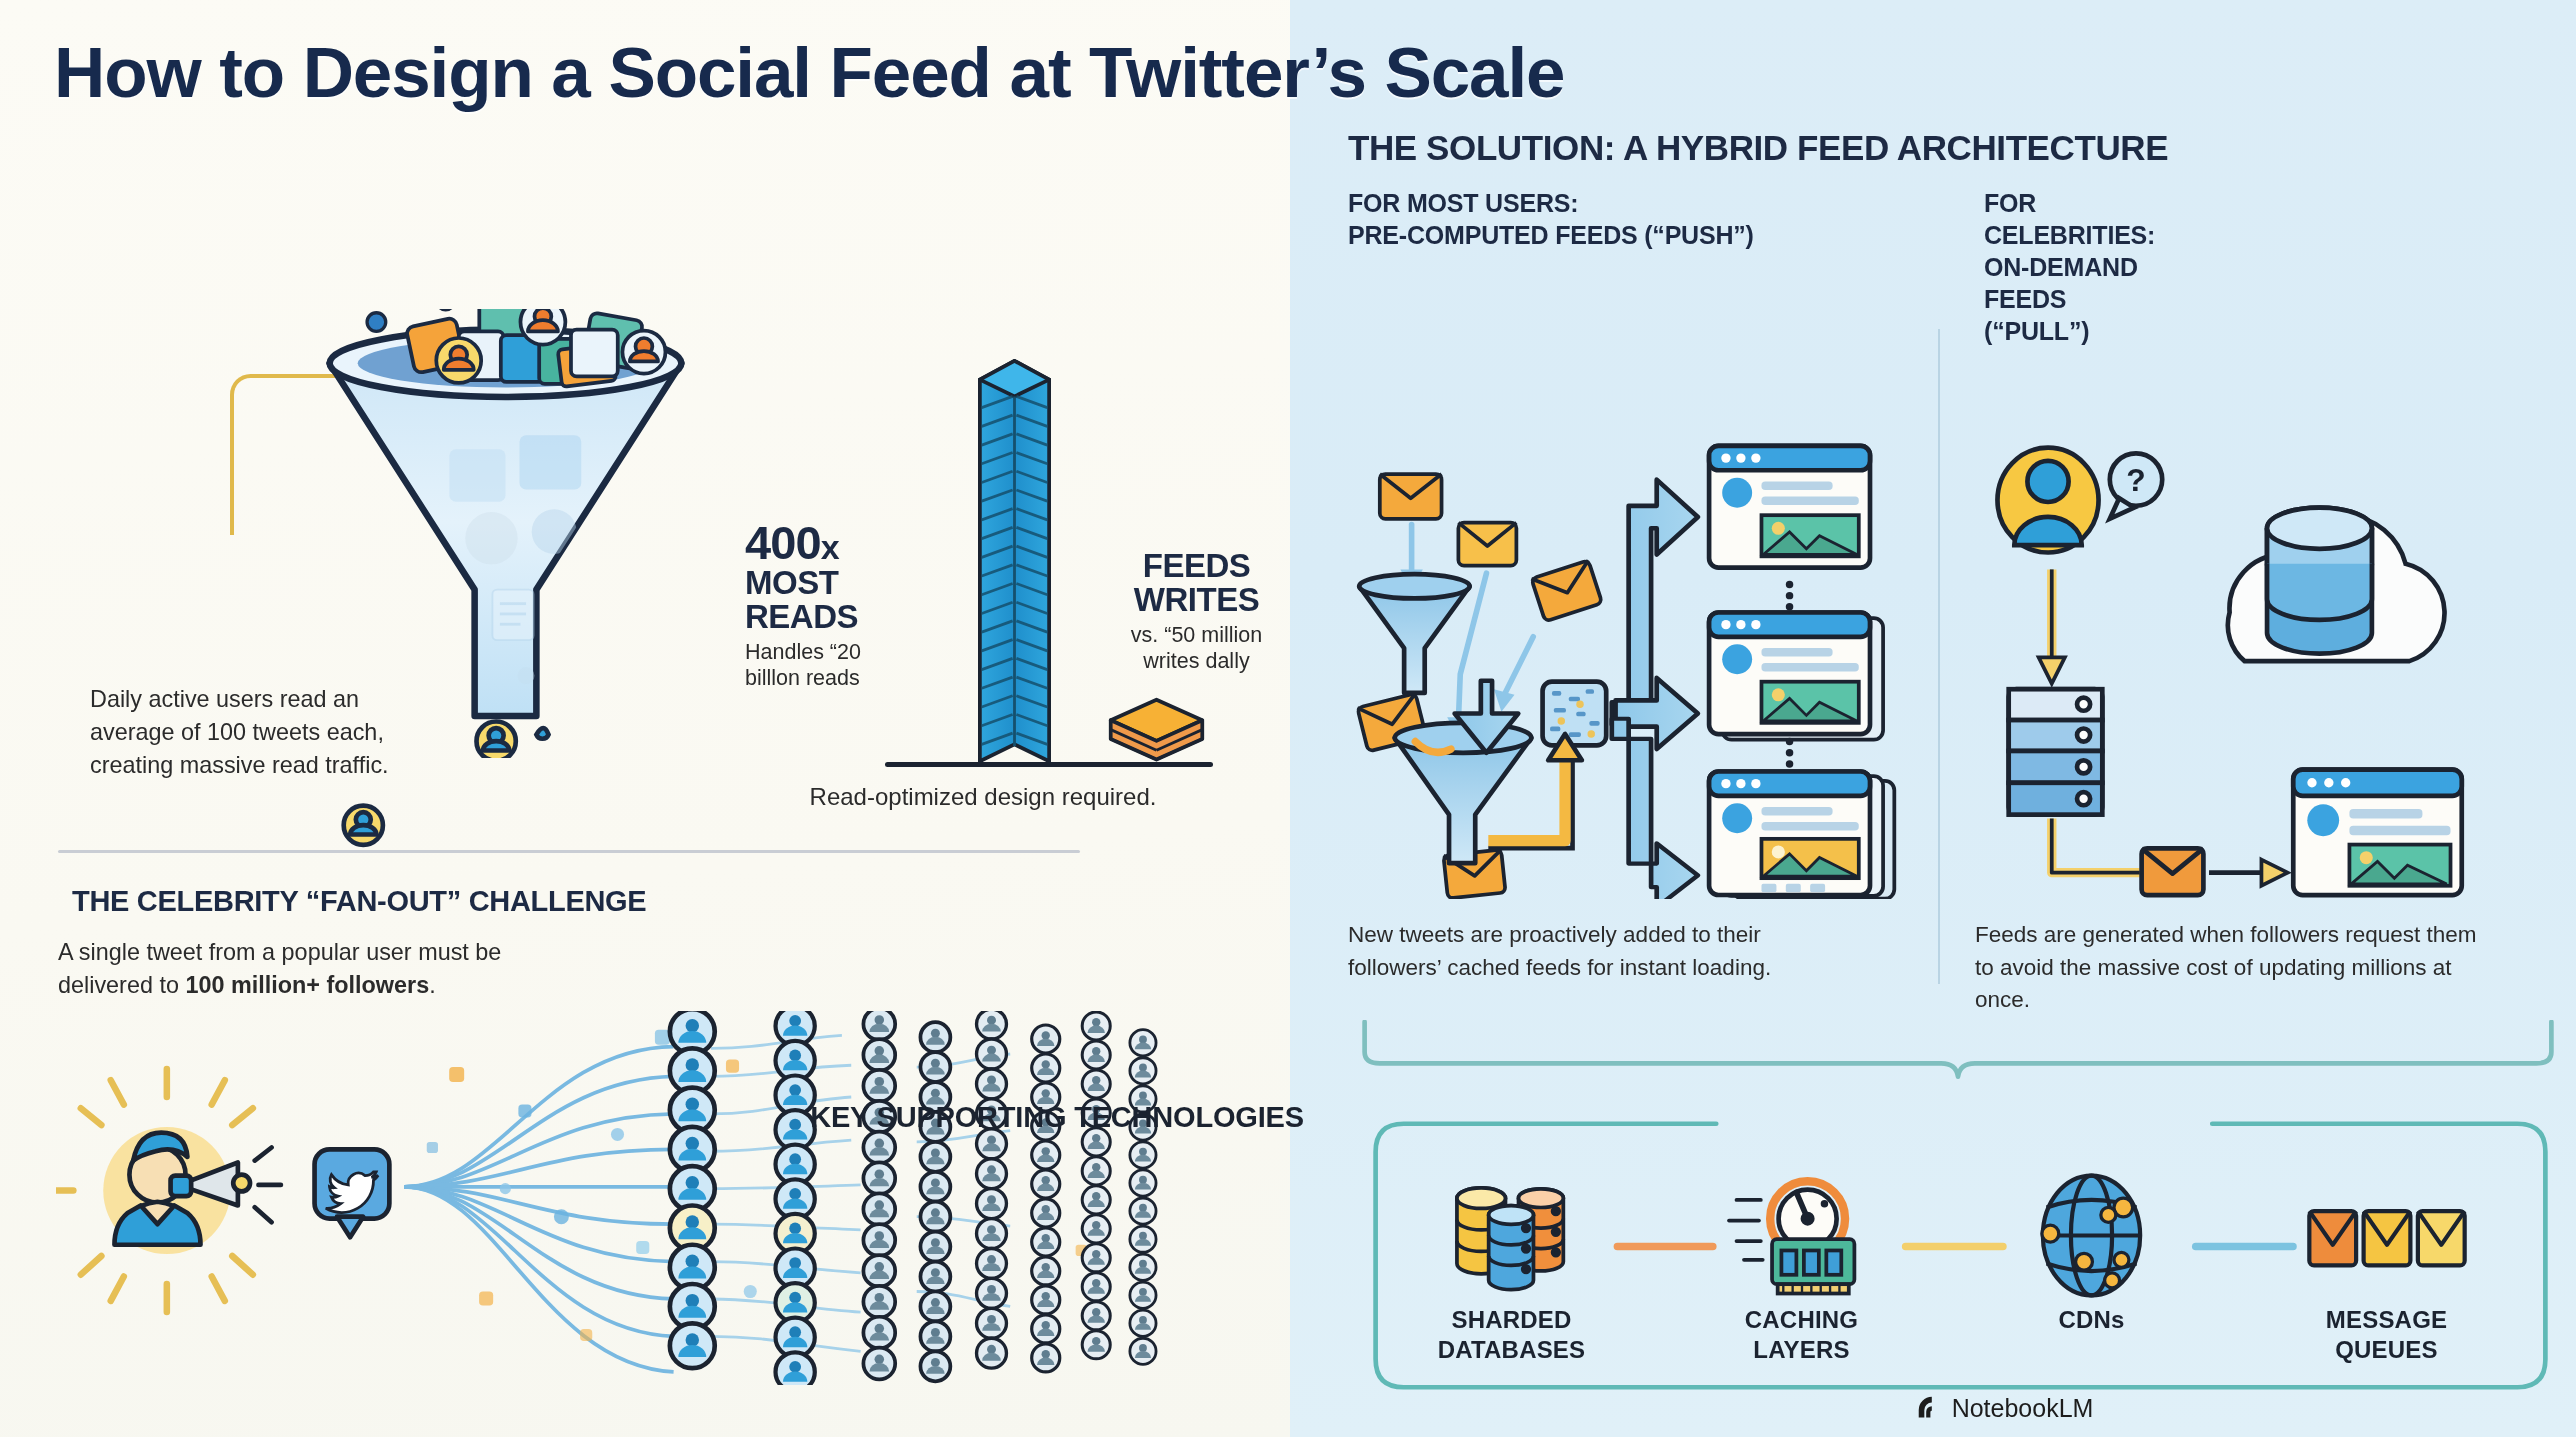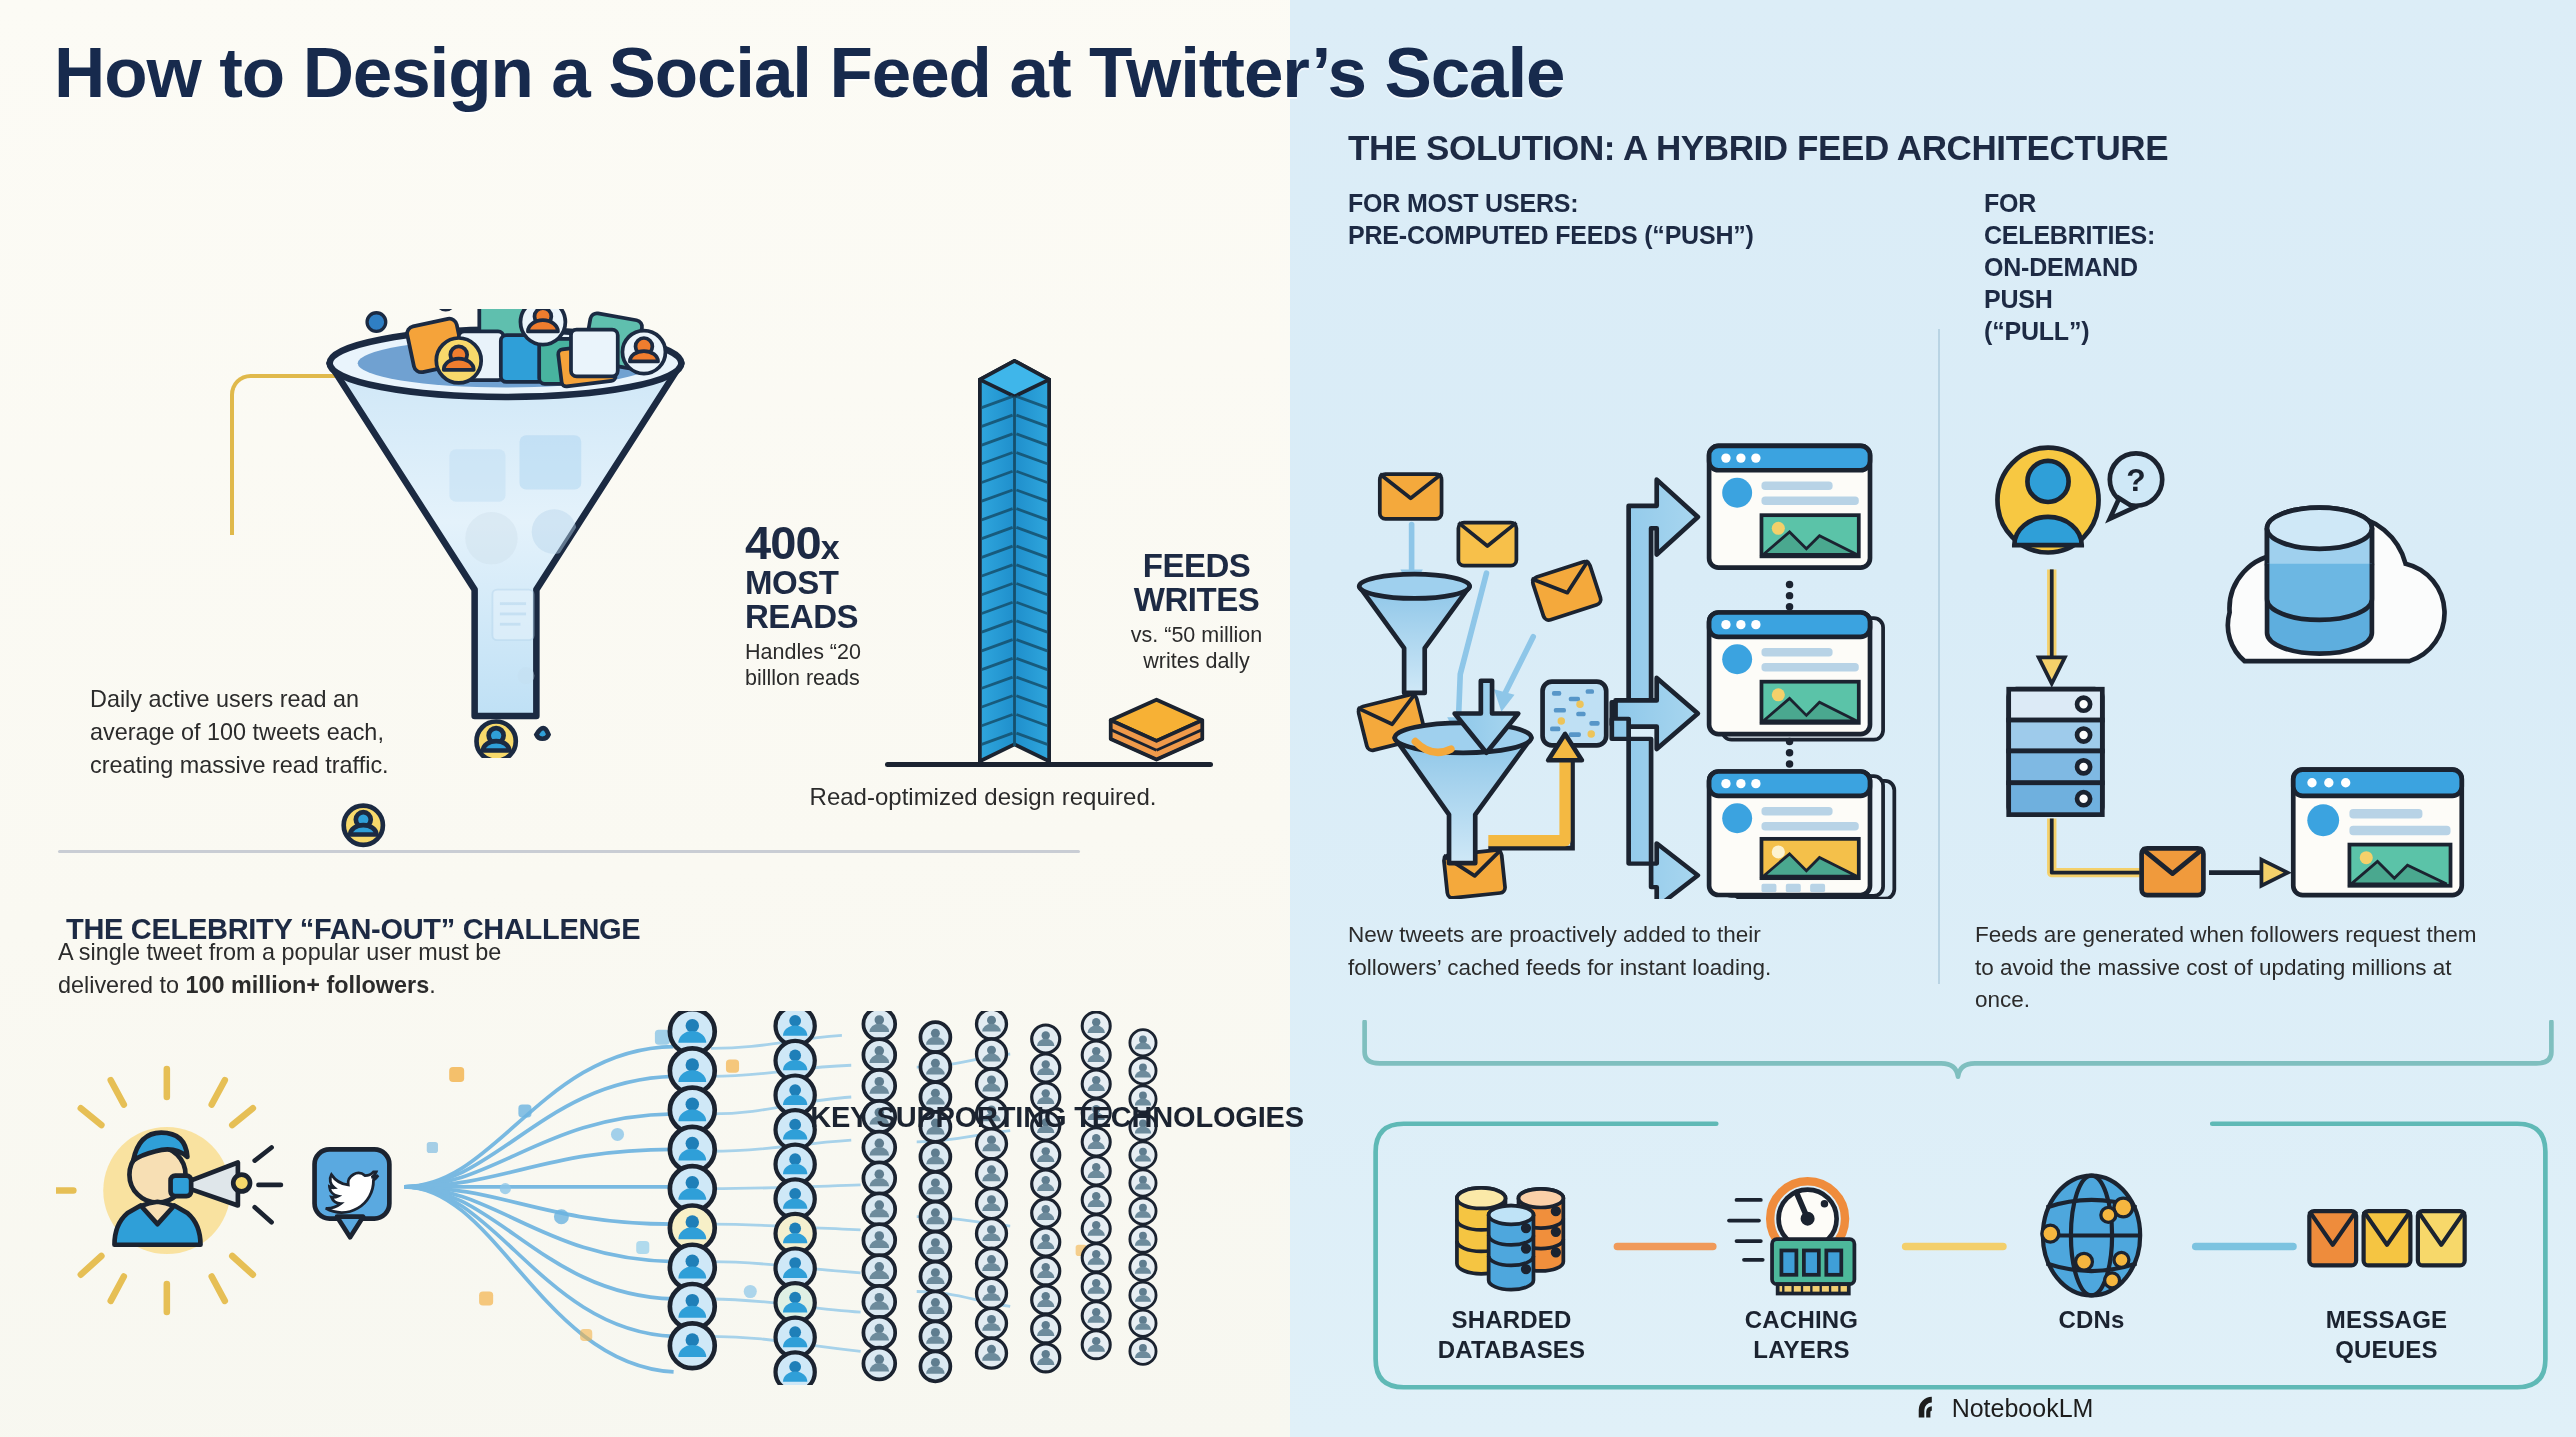--- a/index.html
+++ b/index.html
@@ -108,22 +108,22 @@
   }
   .pancake { position: absolute; left: 1105px; top: 696px; width: 103px; height: 71px; }
 
   
   .hr-left {
     position: absolute; left: 58px; top: 850px; width: 1022px; height: 2.8px;
     background: #c9cdd4; border-radius: 1.9px;
   }
 
   
-  #fanout-head { position: absolute; left: 66px; top: 885px;
-     font-size: 29px; font-weight: 800; color: #1d2a44; letter-spacing: -0.3px; white-space: nowrap; margin-top: 28px; }
+  #fanout-head { position: absolute; left: 72px; top: 885px;
+     font-size: 29px; font-weight: 800; color: #1d2a44; letter-spacing: -0.3px; white-space: nowrap; }
   #fanout-desc { left: 58px; top: 936px; width: 524px; font-size: 23.4px; }
   #fanout-desc b { font-weight: 800; }
 
   .fan-canvas { position: absolute; left: 56px; top: 1011px; width: 1123px; height: 374px; }
 
   
   .col-divider {
     position: absolute; left: 1938px; top: 329px; width: 1.9px; height: 655px;
     background: #b9d4e4;
   }
@@ -695,21 +695,21 @@
         <circle cx="1162" cy="360.36" r="4.2" fill="#5f7d8f"></circle>
         <path d="M1153.32 371 a8.68 7.377999999999999 0 0 1 17.36 0 z" fill="#6d8b9c"></path>
       </g>
   </svg>
 
   <div class="sec-head" id="solution-head">THE SOLUTION: A HYBRID FEED ARCHITECTURE</div>
 
   <div class="col-head" id="push-head">FOR MOST USERS:
 PRE-COMPUTED FEEDS (“PUSH”)</div>
   <div class="col-head" id="pull-head">FOR CELEBRITIES:
-ON-DEMAND PUSH (“PULL”)</div>
+ON-DEMAND FEEDS (“PULL”)</div>
 
   <div class="col-divider"></div>
 
   <svg class="push-canvas" viewBox="0 0 620 520">
     <defs>
       <linearGradient id="arrowg" x1="0" y1="0" x2="1" y2="0">
         <stop offset="0%" stop-color="#8fc8ea"></stop>
           <stop offset="100%" stop-color="#a8d6ef"></stop>
       </linearGradient>
       <linearGradient id="funng" x1="0" y1="0" x2="0" y2="1">

